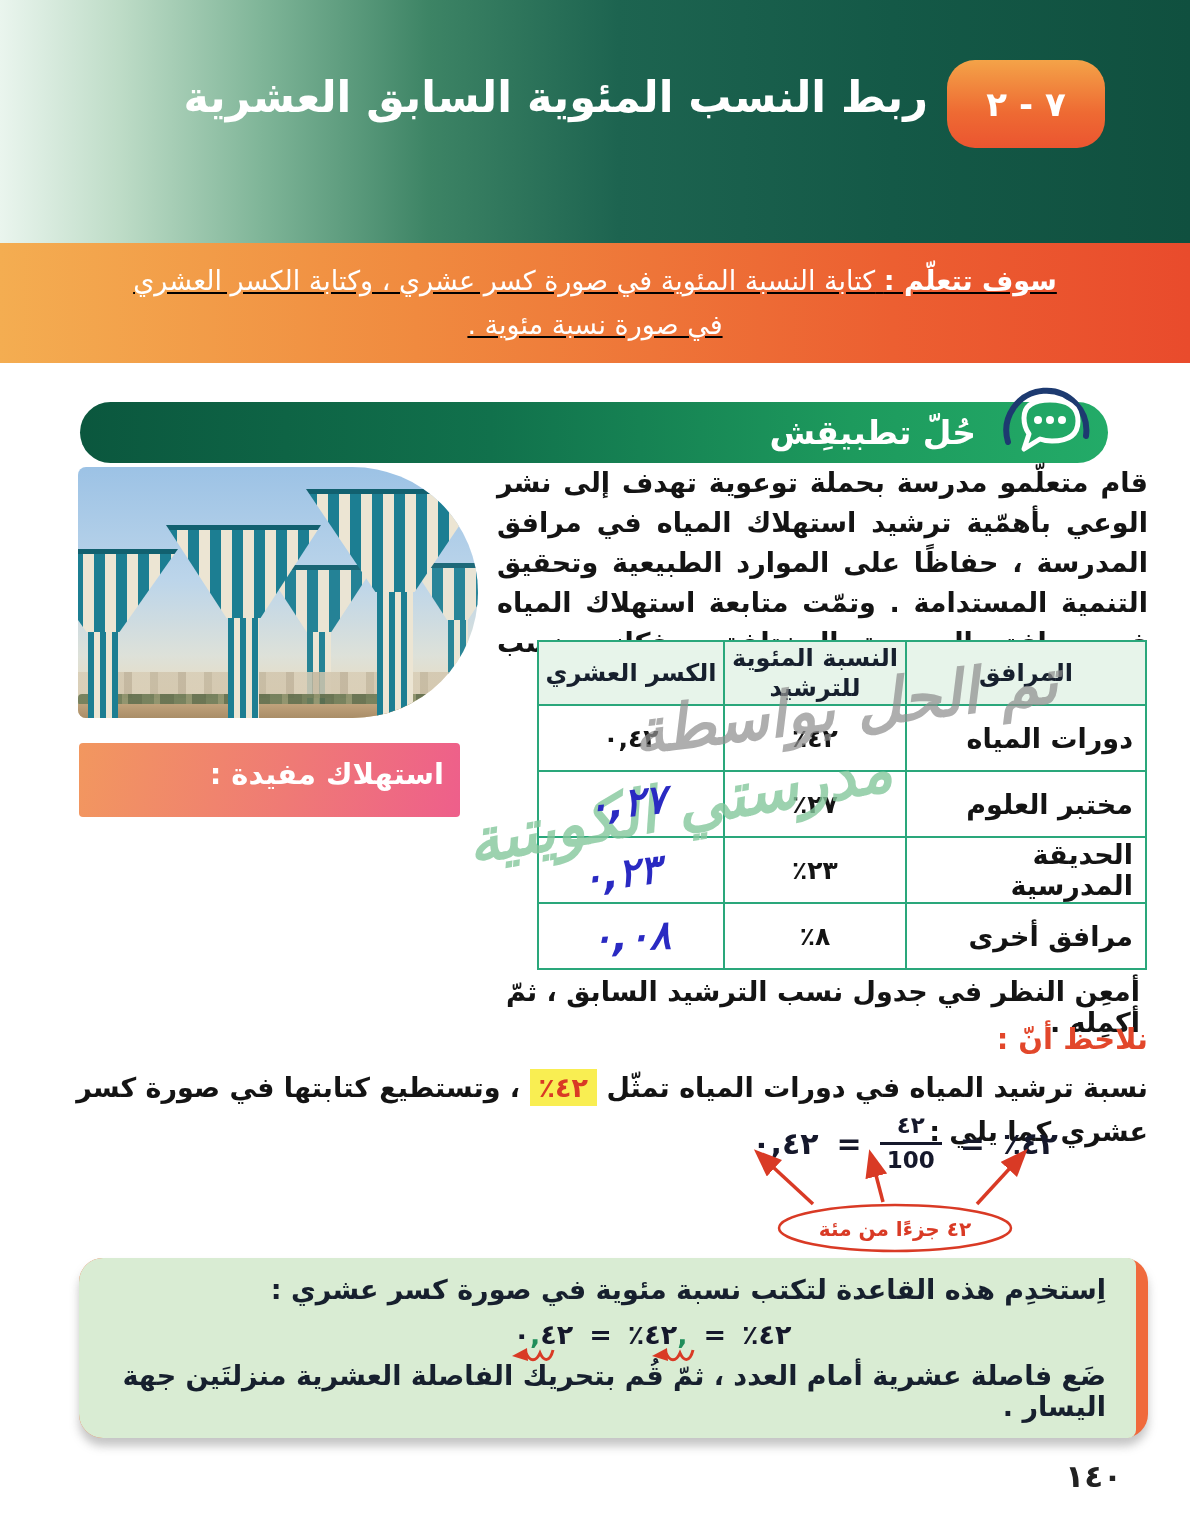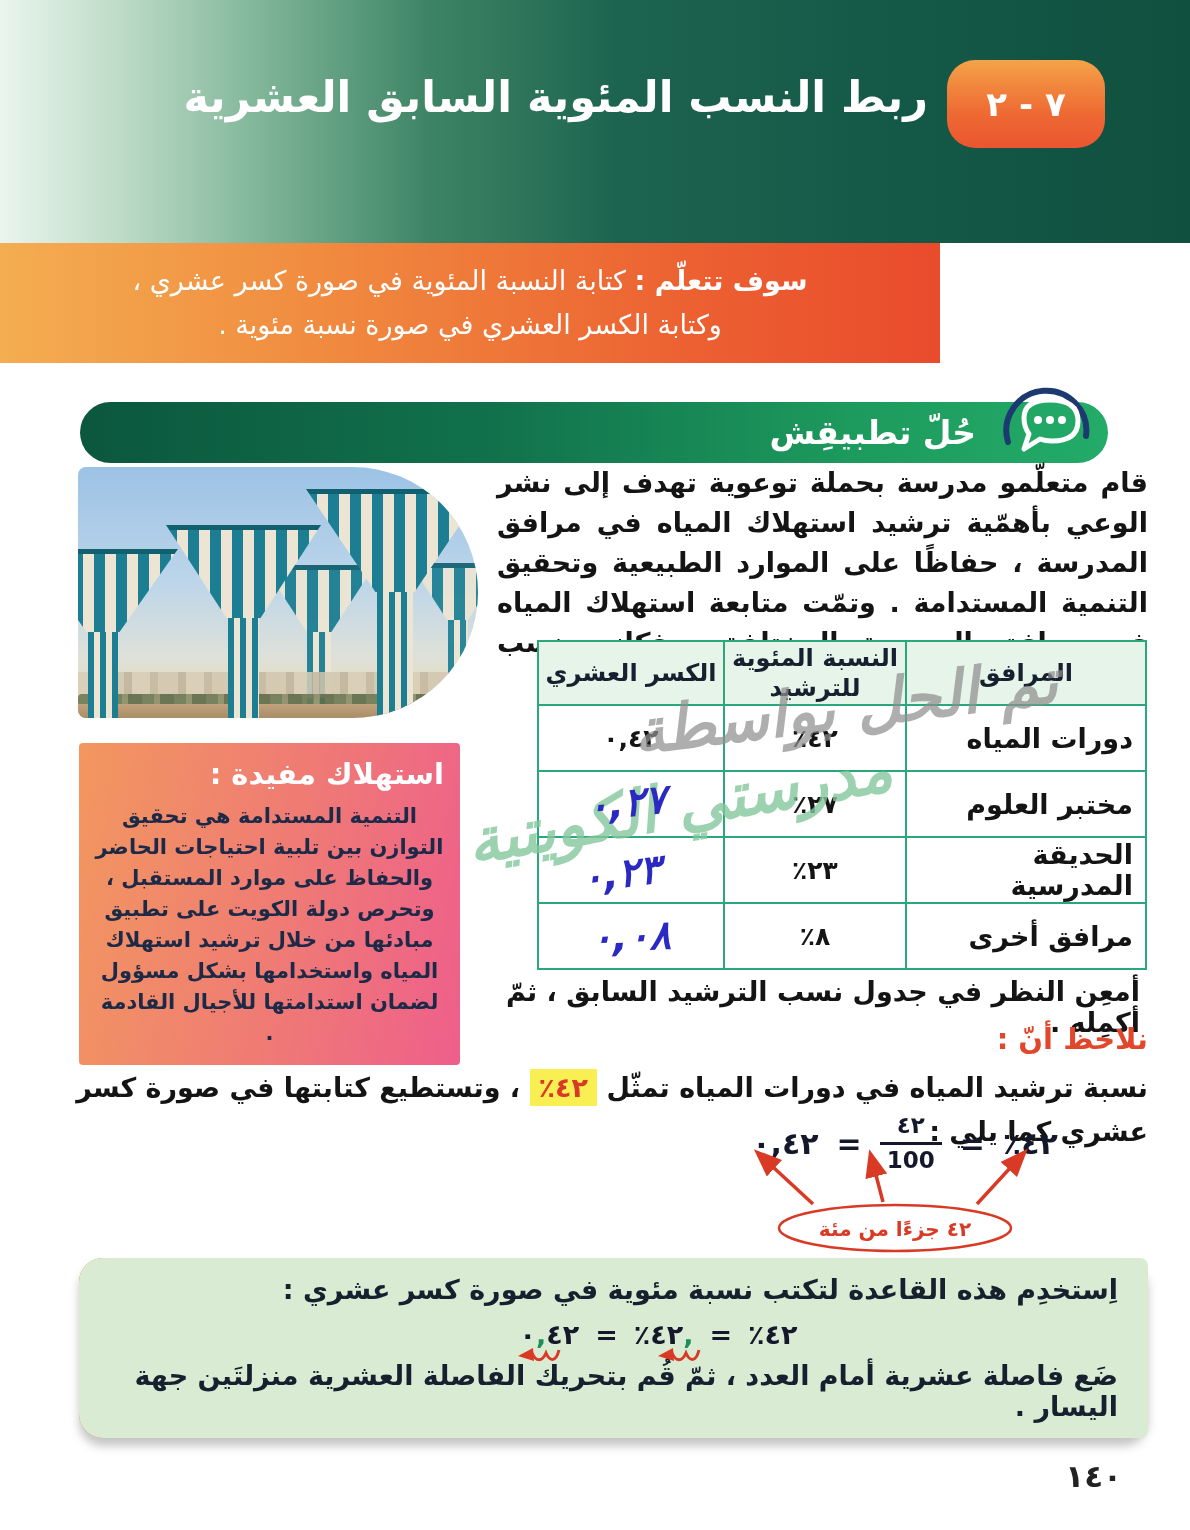--- a/index.html
+++ b/index.html
@@ -9,23 +9,23 @@
   
   .lesson-header{position:absolute;left:0;top:0;width:1190px;height:243px;
     background:linear-gradient(90deg,#eaf5ee 0%,#bedcc7 10%,#7fb598 22%,#3d8465 36%,#1d6450 52%,#145947 75%,#10503f 100%);}
   .lesson-badge{position:absolute;top:60px;right:85px;width:158px;height:88px;border-radius:28px;
     background:linear-gradient(180deg,#f4a348 0%,#ee6a33 60%,#eb5530 100%);
     display:flex;align-items:center;justify-content:center;color:#fff;font-size:34px;font-weight:bold;}
   .title-ar{position:absolute;top:72px;right:262px;margin:0;color:#fff;font-size:43px;font-weight:bold;white-space:nowrap;}
   .title-en{position:absolute;top:148px;left:78px;margin:0;color:#fff;font-size:41px;font-weight:bold;letter-spacing:.5px;}
 
   
-  .objective{position:absolute;left:0;top:243px;width:940px;height:120px;
+  .objective{position:absolute;left:0;top:243px;width:1190px;height:120px;
     background:linear-gradient(90deg,#f4ad51 0%,#f08a3f 35%,#ec5f31 75%,#e94b2c 100%);
-    display:flex;align-items:center;justify-content:center;}
+    display:flex;align-items:center;justify-content:center;text-decoration:underline;}
   .objective p{margin:0;padding:0 115px;direction:rtl;text-align:center;color:#fff;
     font-size:27px;line-height:44px;font-weight:500;}
   .objective strong{font-weight:bold;}
 
   
   .pill{position:absolute;left:80px;top:402px;width:1028px;height:61px;border-radius:32px;
     background:linear-gradient(90deg,#0b573e 0%,#11714c 40%,#1d9a5d 75%,#23ab68 100%);}
   .pill-title{position:absolute;top:11px;right:132px;color:#fff;font-size:33px;font-weight:bold;direction:rtl;}
   .chat-icon{position:absolute;right:4px;top:-24px;width:118px;height:106px;}
 
@@ -94,21 +94,21 @@
   .eq-row{position:absolute;left:0;top:0;width:100%;height:62px;direction:ltr;
     display:flex;align-items:center;justify-content:center;gap:18px;
     color:#15182b;font-size:30px;font-weight:bold;}
   .frac{display:flex;flex-direction:column;align-items:center;font-size:23px;line-height:1.1;}
   .frac .bar{width:62px;height:3px;background:#15182b;margin:3px 0;}
   .eq-svg{position:absolute;inset:0;pointer-events:none;}
 
   
   .rule-box{position:absolute;left:79px;top:1258px;width:1069px;border-radius:24px;
     background:#f06a3c;box-shadow:0 8px 10px rgba(110,110,110,.4);}
-  .rule-inner{position:relative;margin:0 0 0 0;background:#d9ecd3;
+  .rule-inner{position:relative;margin:0 12px 0 0;background:#d9ecd3;
     border-radius:24px 8px 8px 24px;padding:16px 30px 16px 30px;box-sizing:border-box;}
   .rule-title{margin:0;direction:rtl;text-align:right;color:#17202e;font-size:27px;font-weight:bold;}
   .rule-eq{direction:ltr;display:flex;align-items:center;justify-content:center;gap:16px;
     margin:14px 0 10px;transform:translateX(45px);color:#15182b;font-size:27px;font-weight:bold;}
   .term{position:relative;display:inline-flex;align-items:baseline;}
   .green-comma{color:#1f8e5a;font-weight:bold;}
   .squiggle{position:absolute;bottom:-17px;width:46px;height:20px;}
   .sq-left{left:-4px;}  .sq-right{right:-8px;}
   .rule-footer{margin:8px 0 0;direction:rtl;text-align:right;color:#17202e;font-size:27px;font-weight:bold;}
 
@@ -205,21 +205,20 @@
         <td class="decimal"><span class="handwritten hw3">٠,٠٨</span></td>
       </tr>
     </tbody>
   </table>
 
   <div class="wm wm1">تم الحل بواسطة</div>
   <div class="wm wm2">مدرستي الكويتية</div>
 
   <aside class="info-box">
     <h3 class="info-title">استهلاك مفيدة :</h3>
-    <p class="info-text">التنمية المستدامة هي تحقيق التوازن بين تلبية احتياجات الحاضر والحفاظ على موارد المستقبل ، وتحرص دولة الكويت على تطبيق مبادئها من خلال ترشيد استهلاك المياه واستخدامها بشكل مسؤول لضمان استدامتها للأجيال القادمة .</p>
   </aside>
 
   <p class="after-table">أمعِن النظر في جدول نسب الترشيد السابق ، ثمّ أكمِله .</p>
   <p class="notice-label">نلاحظ أنّ :</p>
   <p class="notice-line"><span>نسبة ترشيد المياه في دورات المياه تمثّل</span> <mark class="hl" dir="rtl">٤٢٪</mark> <span>، وتستطيع كتابتها في صورة كسر عشري كما يلي :</span></p>
 
   <div class="equation-area">
     <div class="eq-row">
       <span dir="rtl">٠,٤٢</span>
       <span>=</span>

